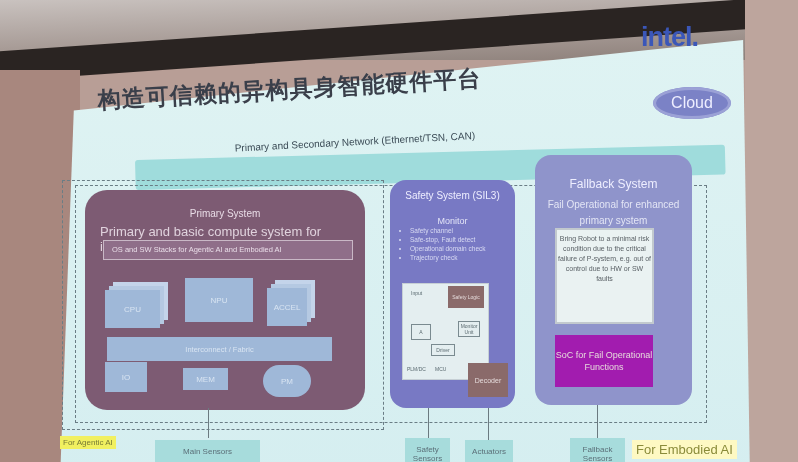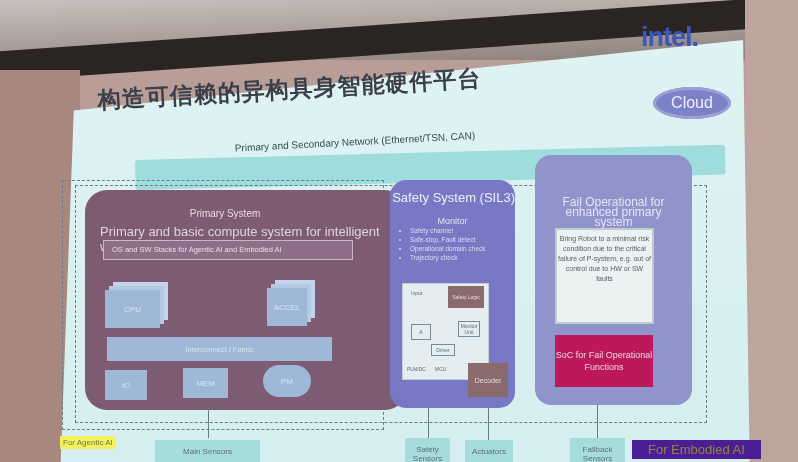--- a/index.html
+++ b/index.html
@@ -9,42 +9,42 @@
   .wall-left{position:absolute;left:0;top:70px;width:80px;height:392px;background:#a8877e;}
   .wall-right{position:absolute;left:745px;top:0;width:53px;height:462px;background:#bda59d;}
   .slide{position:absolute;left:60px;top:40px;width:690px;height:440px;background:linear-gradient(180deg,#dff3f3 0%,#d5eef0 100%);clip-path:polygon(2% 16%,99% 0%,100% 100%,0% 100%);}
   .abs{position:absolute;}
   .title{left:97px;top:85px;font-size:23px;font-weight:bold;color:#3a3f4a;transform:rotate(-3.3deg);transform-origin:left top;letter-spacing:1px;}
   .intel{left:641px;top:22px;font-size:27px;font-weight:bold;color:#3b57b8;letter-spacing:-1px;}
   .cloud{left:653px;top:87px;width:78px;height:32px;border-radius:50%;background:#7b82c6;color:#eef;font-size:16px;display:flex;align-items:center;justify-content:center;box-shadow:0 0 0 3px #9ba1d6 inset;}
   .network{left:135px;top:160px;width:590px;height:30px;background:#9fdcdc;transform:rotate(-1.5deg);transform-origin:left top;border-radius:3px;}
   .network span{position:absolute;left:100px;top:-18px;font-size:10px;color:#3a4a55;transform:rotate(-1.5deg);}
   .dash{border:1px dashed #6a7d85;}
-  .primary{left:85px;top:190px;width:280px;height:220px;background:#7d5b73;border-radius:22px;padding-left:42px;}
+  .primary{left:85px;top:190px;width:280px;height:220px;background:#7d5b73;border-radius:22px;}
   .primary .h{left:0;width:280px;top:18px;text-align:center;color:#e8dce6;font-size:10px;}
   .primary .sub{left:15px;top:34px;color:#e0d2dd;font-size:13px;}
   .ossw{left:18px;top:50px;width:240px;height:18px;border:1px solid #c9b8c6;background:#8f6e89;color:#e9dde8;font-size:7.5px;line-height:18px;padding-left:8px;}
   .blk{background:#9fb8d8;color:#d8e4f2;font-size:8px;display:flex;align-items:center;justify-content:center;box-shadow:4px -4px 0 #b5c9e2,8px -8px 0 #c4d4ea;}
   .bus{left:22px;top:147px;width:225px;height:24px;background:#9fb8d8;color:#d8e4f2;font-size:7.5px;display:flex;align-items:center;justify-content:center;}
   .blk2{background:#9fb8d8;color:#d8e4f2;font-size:8px;display:flex;align-items:center;justify-content:center;}
   .safety{left:390px;top:180px;width:125px;height:228px;background:#7879c4;border-radius:16px;}
-  .safety .h{left:0;width:125px;top:10px;text-align:right;color:#eef;font-size:13px;}
+  .safety .h{left:0;width:125px;top:10px;text-align:center;color:#eef;font-size:10px;}
   .safety .m{left:0;width:125px;top:36px;text-align:center;color:#e3e4f7;font-size:9px;}
   .safety ul{position:absolute;left:10px;top:46px;margin:0;padding-left:10px;color:#d9dbf3;font-size:6.5px;line-height:9px;}
   .schem{left:12px;top:103px;width:85px;height:95px;background:#e4eef0;border:1px solid #c6cfd5;}
   .schem .box{position:absolute;border:1px solid #7a8a90;font-size:5px;color:#5a6a70;display:flex;align-items:center;justify-content:center;text-align:center;}
   .ecu{background:#8a6a6a;color:#e6dcdc;font-size:7px;display:flex;align-items:center;justify-content:center;text-align:center;}
   .fallback{left:535px;top:155px;width:157px;height:250px;background:#8f94cb;border-radius:16px;}
   .fallback .h{left:0;width:157px;top:22px;text-align:center;color:#eef;font-size:12px;}
-  .fallback .s{left:10px;width:137px;top:42px;text-align:center;color:#e3e5f5;font-size:12px;line-height:10px;}
+  .fallback .s{left:10px;width:137px;top:42px;text-align:center;color:#e3e5f5;font-size:10px;line-height:16px;}
   .note{left:20px;top:73px;width:95px;height:88px;background:#eaf2f2;border:2px solid #c2c9ce;color:#5a6166;font-size:7px;line-height:10px;text-align:center;padding-top:4px;}
-  .soc{left:20px;top:180px;width:98px;height:52px;background:#be185d;color:#e6dadc;font-size:9px;line-height:12px;text-align:center;display:flex;align-items:center;justify-content:center;}
+  .soc{left:20px;top:180px;width:98px;height:52px;background:#a21caf;color:#e6dadc;font-size:9px;line-height:12px;text-align:center;display:flex;align-items:center;justify-content:center;}
   .io{background:#a7dcdc;color:#5b6f78;font-size:8px;text-align:center;padding-top:7px;}
   .hl{background:#f1f060;color:#777a35;font-size:8px;padding:2px 3px;}
-  .hl2{background:#4c1d95;color:#8a8b3a;font-size:13px;padding:2px 16px;}
+  .hl2{background:#fef9c3;color:#8a8b3a;font-size:13px;padding:2px 4px;}
   .vline{position:absolute;width:1px;background:#6b7a80;}
 </style>
 </head>
 <body>
 
 <div class="ceiling"></div>
 <div class="bar"></div>
 <div class="wall-left"></div>
 <div class="wall-right"></div>
 <div class="slide"></div>
@@ -60,24 +60,25 @@
   </div>
 
 <div class="abs dash" style="left:62px;top:180px;width:320px;height:248px;"></div>
 <div class="abs dash" style="left:75px;top:185px;width:630px;height:236px;"></div>
 
 <div class="abs primary">
   <div class="abs h">Primary System</div>
   <div class="abs sub">Primary and basic compute system for intelligent workloads</div>
   <div class="abs blk" style="left:20px;top:100px;width:55px;height:38px;">CPU</div>
   <div class="abs ossw">OS and SW Stacks for Agentic AI and Embodied AI</div>
+  <div class="abs blk2" style="left:100px;top:88px;width:68px;height:44px;">NPU</div>
   <div class="abs blk" style="left:182px;top:98px;width:40px;height:38px;">ACCEL</div>
   <div class="abs bus">Interconnect / Fabric</div>
-  <div class="abs blk2" style="left:20px;top:180px;width:42px;height:30px;">IO</div>
-  <div class="abs blk2" style="left:98px;top:178px;width:45px;height:30px;">MEM</div>
+  <div class="abs blk2" style="left:20px;top:172px;width:42px;height:30px;">IO</div>
+  <div class="abs blk2" style="left:98px;top:178px;width:45px;height:22px;">MEM</div>
   <div class="abs blk2" style="left:178px;top:175px;width:48px;height:32px;border-radius:16px;">PM</div>
 </div>
 
 <div class="abs safety">
   <div class="abs h">Safety System (SIL3)</div>
   <div class="abs m">Monitor</div>
   <ul>
     <li>Safety channel</li>
     <li>Safe-stop, Fault detect</li>
     <li>Operational domain check</li>
@@ -89,20 +90,21 @@
     <div class="box" style="left:8px;top:40px;width:18px;height:14px;">A</div>
     <div class="box" style="left:55px;top:37px;width:20px;height:14px;">Monitor Unit</div>
     <div class="box" style="left:28px;top:60px;width:22px;height:10px;">Driver</div>
     <div class="abs" style="left:4px;top:82px;font-size:5px;color:#5a6a70;">PLM/DC</div>
     <div class="abs" style="left:32px;top:82px;font-size:5px;color:#5a6a70;">MCU</div>
   </div>
   <div class="abs ecu" style="left:78px;top:183px;width:40px;height:34px;">Decoder</div>
 </div>
 
 <div class="abs fallback">
+  <div class="abs h">Fallback System</div>
   <div class="abs s">Fail Operational for enhanced primary system</div>
   <div class="abs note">Bring Robot to a minimal risk condition due to the critical failure of P-system, e.g. out of control due to HW or SW faults</div>
   <div class="abs soc">SoC for Fail Operational Functions</div>
 </div>
 
 <div class="vline" style="left:208px;top:408px;height:30px;"></div>
 <div class="vline" style="left:428px;top:408px;height:32px;"></div>
 <div class="vline" style="left:488px;top:408px;height:32px;"></div>
 <div class="vline" style="left:597px;top:405px;height:35px;"></div>
 

